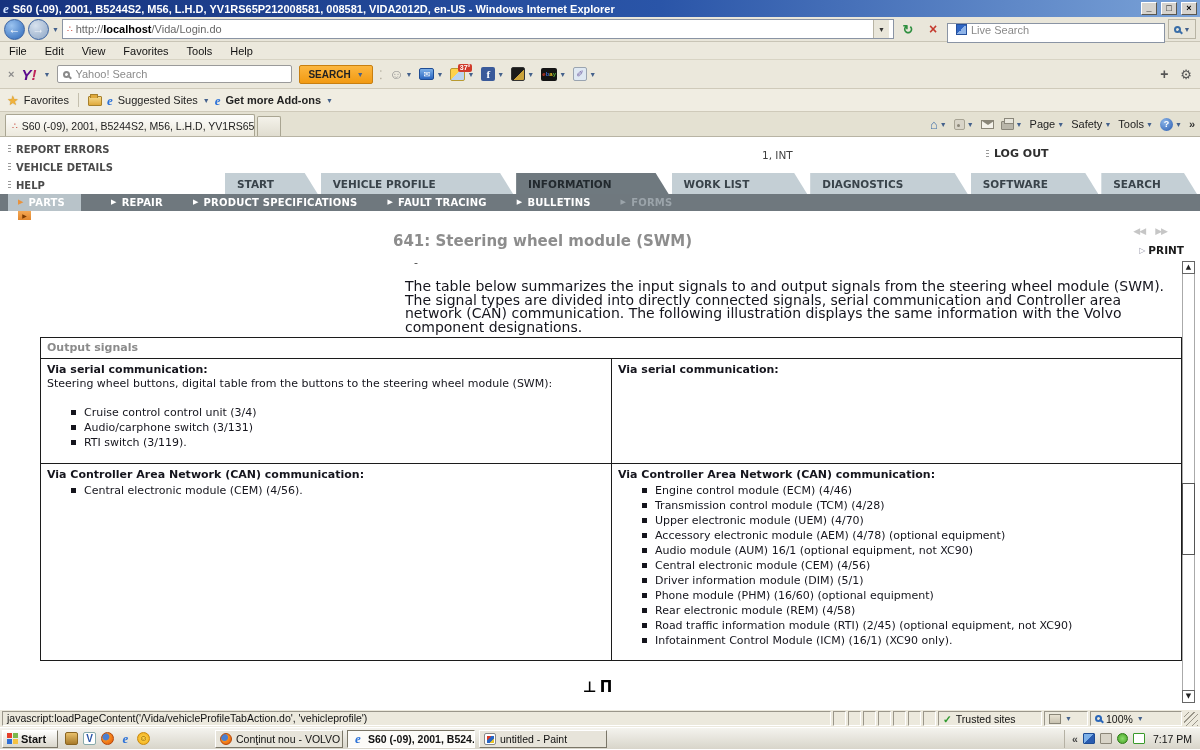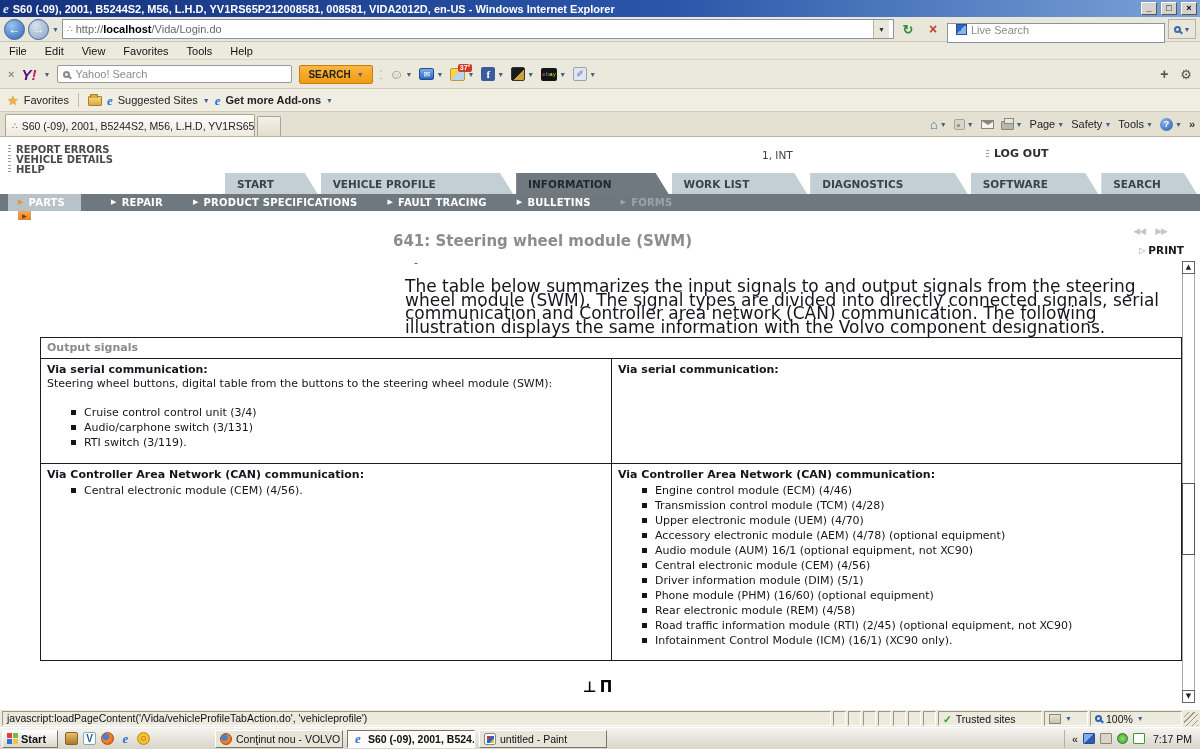--- a/index.html
+++ b/index.html
@@ -83,21 +83,21 @@
   .ico-mailout{width:13px;height:9px;border:1px solid #8a8678;background:#f4f2ea;position:relative;}
   .ico-mailout::after{content:"";position:absolute;left:0;top:0;border-left:6px solid transparent;border-right:6px solid transparent;border-top:4px solid #8a8678;}
   .ico-print{width:13px;height:9px;background:#b9b6aa;border:1px solid #8a877b;border-radius:1px;position:relative;margin-top:3px;}
   .ico-print::before{content:"";position:absolute;top:-4px;left:2px;width:8px;height:4px;background:#e8e6dc;border:1px solid #8a877b;}
   .ico-help{width:13px;height:13px;border-radius:50%;background:radial-gradient(circle at 35% 30%,#8ab4e8,#2a5cb0);color:#fff;font-size:9px;font-weight:bold;display:flex;align-items:center;justify-content:center;}
   .chev{font-weight:bold;color:#333;}
 
   
   .app{height:572px;position:relative;background:#fff;font-family:"DejaVu Sans",sans-serif;}
   .app-header{height:36px;position:relative;}
-  .app-links{position:absolute;left:8px;top:7px;display:flex;flex-direction:column;gap:0;}
+  .app-links{position:absolute;left:8px;top:7px;display:flex;flex-direction:column;gap:8px;}
   .link-row{display:flex;align-items:center;gap:5px;height:10px;font-size:10px;font-weight:bold;color:#4a4a4a;}
   .dots{width:3px;height:8px;background:repeating-linear-gradient(#9a9a9a 0 1px,transparent 1px 3px);}
   .session{position:absolute;left:762px;top:12px;font-size:10.5px;color:#3f3f3f;}
   .logout{position:absolute;left:986px;top:10px;display:flex;gap:5px;align-items:center;font-size:11px;font-weight:bold;color:#2e2e2e;}
 
   .tabstrip{height:21px;display:flex;padding-left:225px;align-items:flex-end;background:#fff;}
   .vtab{height:21px;font-size:10.5px;font-weight:bold;color:#39434a;background:#c4cfd5;display:flex;align-items:center;padding-left:12px;margin-right:3px;clip-path:polygon(0 0,calc(100% - 13px) 0,100% 100%,0 100%);}
   .vtab:nth-child(1){width:93px;}
   .vtab:nth-child(2){width:193px;margin-top:15px;}
   .vtab:nth-child(3){width:153px;}
@@ -115,21 +115,21 @@
   .sn-item.dis{color:#9ba4aa;}
   .marker-strip{height:9px;position:relative;background:#fff;}
   .orange-marker{position:absolute;left:18px;top:0;width:13px;height:9px;background:linear-gradient(#f4a855,#e2872e);display:flex;align-items:center;justify-content:center;font-size:6px;color:#7c3a00;}
 
   .content{position:relative;height:489px;background:#fff;}
   .page-title{position:absolute;left:393px;top:12px;font-size:15px;font-weight:bold;color:#8d8d8d;}
   .nav-arrows{position:absolute;right:33px;top:6px;font-size:9px;color:#c6c6c6;letter-spacing:-1px;display:flex;gap:10px;font-weight:bold;}
   .print-link{position:absolute;right:16px;top:24px;font-size:10.5px;font-weight:bold;color:#1a1a1a;display:flex;align-items:center;gap:3px;}
   .print-arrow{color:#99a;font-size:8px;}
   .dash{position:absolute;left:414px;top:36px;color:#444;}
-  .intro{position:absolute;left:405px;top:60px;width:763px;font-size:17px;line-height:13.5px;color:#15151d;}
+  .intro{position:absolute;left:405px;top:60px;width:763px;font-size:14px;line-height:13.5px;color:#15151d;}
 
   .sig-table{position:absolute;left:40px;top:117px;width:1142px;border:1px solid #1c1c1c;font-size:11px;color:#15151d;background:#fff;}
   .sig-hrow{display:grid;grid-template-columns:571px 1fr;border-bottom:1px solid #1c1c1c;}
   .sig-hcell{padding:3px 6px;font-weight:bold;color:#8b8b8b;height:20px;}
   .sig-row{display:grid;grid-template-columns:571px 1fr;border-bottom:1px solid #1c1c1c;}
   .sig-row:last-child{border-bottom:none;}
   .sig-row .sig-cell:first-child{border-right:1px solid #1c1c1c;}
   .sig-row.row0{height:105px;}
   .sig-row.row1{height:196px;}
   .sig-cell{padding:3px 6px;overflow:hidden;}

